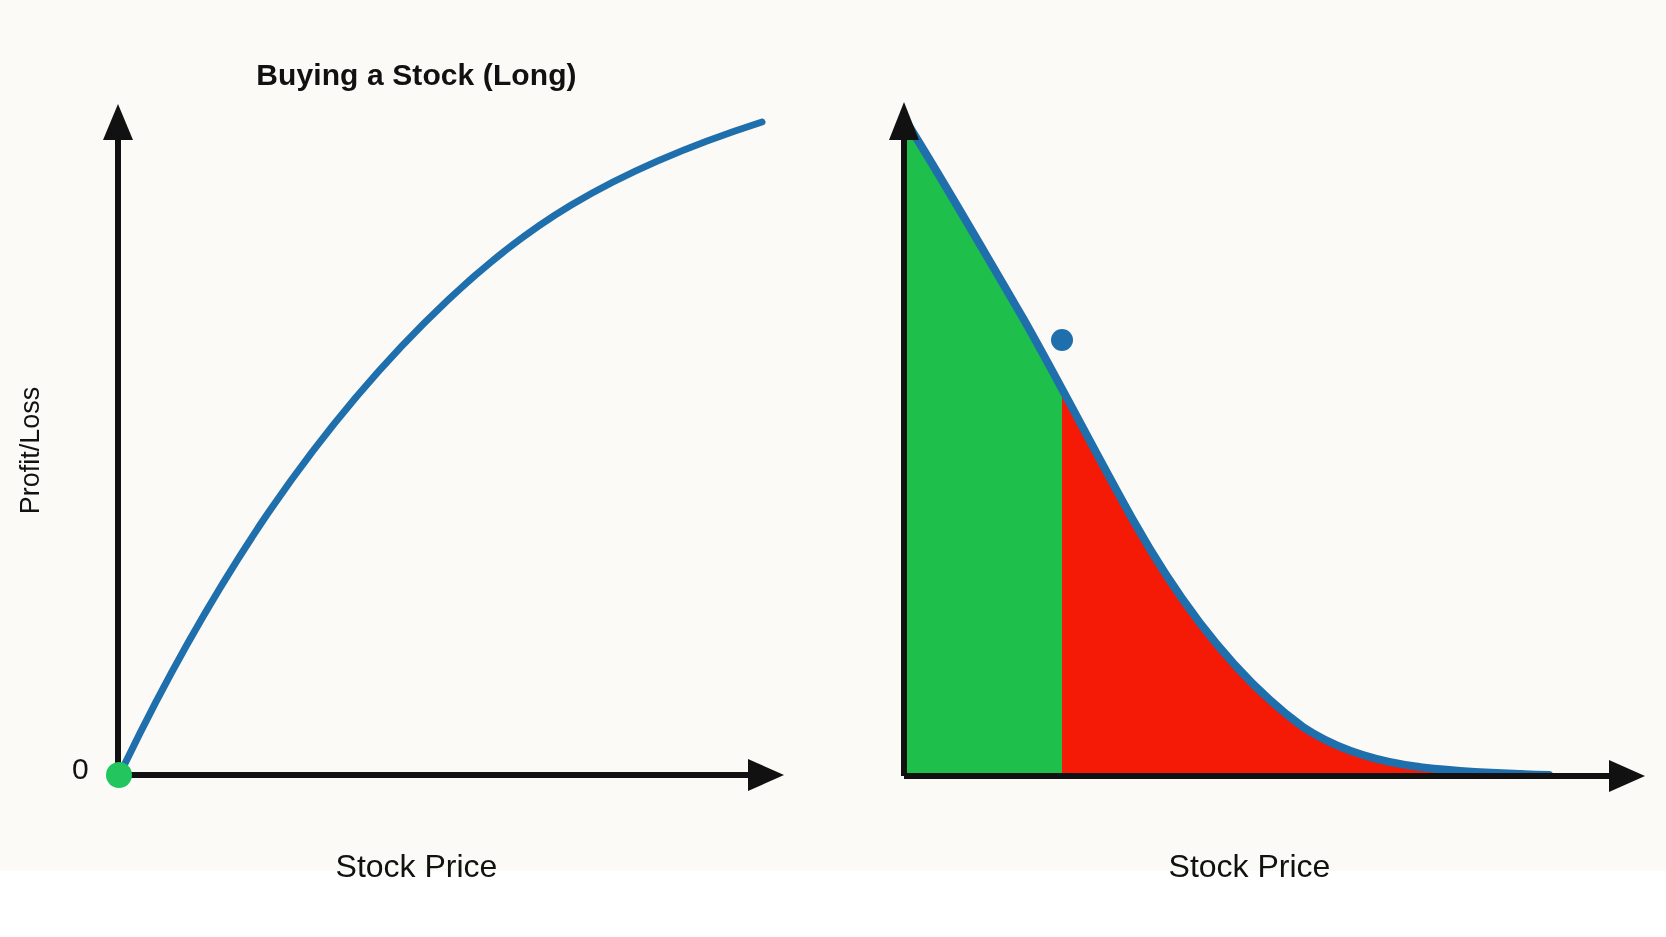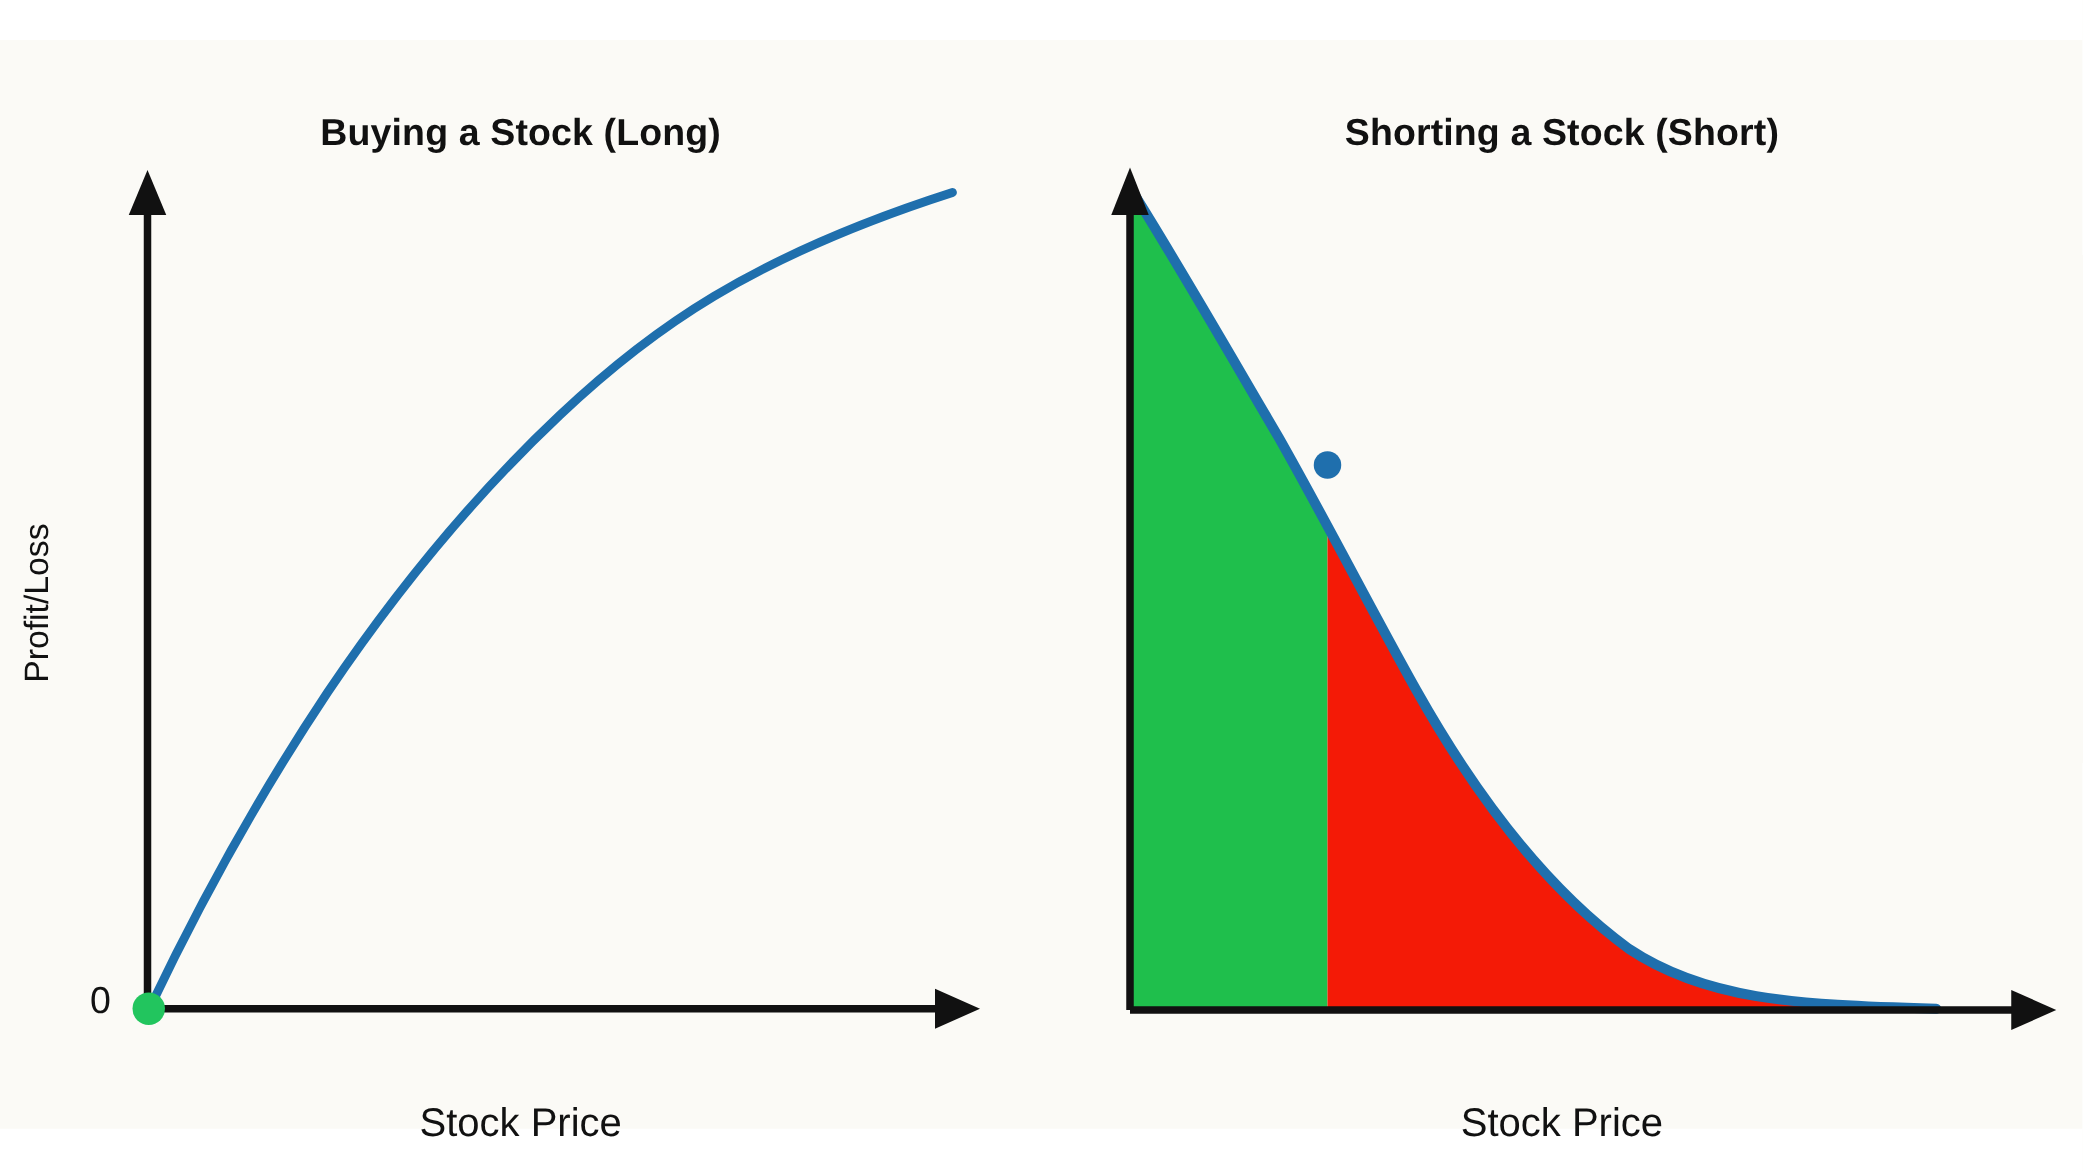--- a/index.html
+++ b/index.html
@@ -13,21 +13,20 @@
     font-family: "Liberation Sans", sans-serif;
     overflow: hidden;
     position: relative;
   }
   #canvas {
     position: absolute;
     inset: 0;
     width: 1666px;
     height: 871px;
     background: #fbfaf6;
-    margin-top: 32px;
   }
   .panel {
     position: absolute;
     top: 0;
     height: 937px;
   }
   #panel-long  { left: 0px;   width: 833px; }
   #panel-short { left: 833px; width: 833px; }
 
   .chart-title {
@@ -109,21 +108,20 @@
                C 520 232, 600 174, 762 122" fill="none" stroke="#1f6fad" stroke-width="7" stroke-linecap="round" stroke-linejoin="round"></path>
 
       <circle cx="119" cy="775" r="13" fill="#22c55e"></circle>
     </svg>
 
     <div class="axis-label-x">Stock Price</div>
   </div>
 
   <div class="panel" id="panel-short">
 
-    <div class="chart-title">Shorting a Stock (Short)</div>
 
     <svg class="plot" id="svg-short" viewBox="0 0 833 937">
       <defs>
 
         <clipPath id="under-curve">
           <path d="M 71 118
                    C 110 180, 150 250, 190 318
                    C 228 385, 262 452, 300 520
                    C 345 600, 400 676, 470 727
                    C 530 767, 600 772, 712 774

